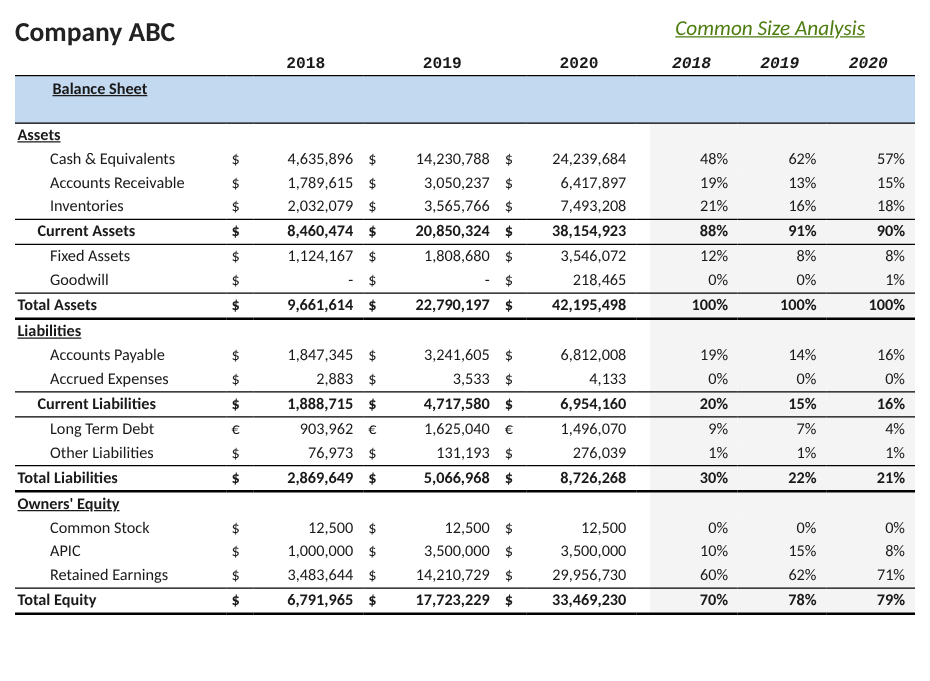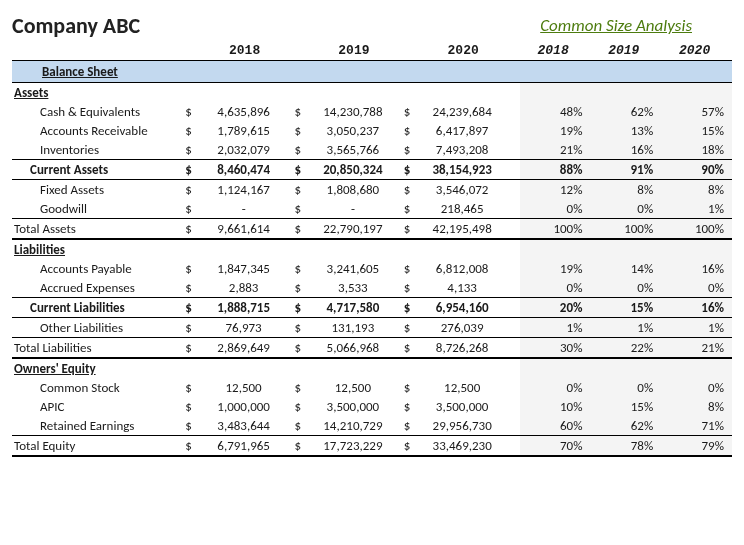--- a/index.html
+++ b/index.html
@@ -5,49 +5,49 @@
   body {
     margin: 0;
     padding: 12px;
     font-family: "Calibri", "Segoe UI", Arial, sans-serif;
     font-size: 13px;
     color: #1a1a1a;
     background: #fff;
     width: 744px;
     box-sizing: border-box;
   }
-  .title-row { display: flex; align-items: center; margin-bottom: 2px; }
+  .title-row { display: flex; align-items: flex-start; margin-bottom: 2px; }
   .company-name { font-size: 22px; font-weight: 700; color: #222; }
   .csa-title { margin-left: auto; font-style: italic; font-size: 17px; text-decoration: underline; color: #4d7c0f; padding-right: 40px; }
   table { border-collapse: collapse; width: 100%; }
   col.lbl { width: 158px; }
   col.cur { width: 20px; }
   col.val { width: 82px; }
   col.gap { width: 10px; }
   col.pct { width: 66px; }
   th { font-weight: 700; text-align: center; padding: 2px 6px 2px 2px; font-family: Liberation Mono, monospace; }
   th.yr-main { border-bottom: 1.5px solid #000; }
   th.yr-csa { font-style: italic; border-bottom: 1.5px solid #000; }
   td { padding: 2px 2px; vertical-align: middle; font-variant-numeric: tabular-nums; }
   td.cur { text-align: left; padding-left: 4px; }
-  td.val { text-align: center; padding-right: 8px; }
+  td.val { text-align: right; padding-right: 8px; }
   td.pct { text-align: right; padding-right: 8px; }
   .indent1 { padding-left: 18px; }
   .indent2 { padding-left: 28px; }
   .section-band td {
     background: #c3d9ef;
     font-weight: 700;
     text-decoration: underline;
-    padding: 3px 2px 3px 30px;
+    padding: 3px 2px 19px 30px;
     border-top: 1px solid #000;
     border-bottom: 1px solid #000;
   }
   .sec-head td:first-child { font-weight: 700; text-decoration: underline; }
   .subtotal td { font-weight: 700; border-top: 1px solid #000; border-bottom: 1px solid #000; }
-  .total td { font-weight: 400; border-top: 1px solid #000; border-bottom: 2.5px solid #000; }
+  .total td { font-weight: 700; border-top: 1px solid #000; border-bottom: 2.5px solid #000; }
   .pct.csa { background: #f4f4f4; }
 </style>
 </head>
 <body>
 
 <div class="title-row">
   <div class="company-name">Company ABC</div>
   <div class="csa-title">Common Size Analysis</div>
 </div>
 
@@ -234,20 +234,33 @@
         <td class="cur">$</td>
         <td class="val">4,717,580</td>
         <td class="cur">$</td>
         <td class="val">6,954,160</td>
         <td></td>
         <td class="pct csa">20%</td>
         <td class="pct csa">15%</td>
         <td class="pct csa">16%</td>
       </tr>
       <tr>
+        <td class="indent2">Long Term Debt</td>
+        <td class="cur">€</td>
+        <td class="val">903,962</td>
+        <td class="cur">€</td>
+        <td class="val">1,625,040</td>
+        <td class="cur">€</td>
+        <td class="val">1,496,070</td>
+        <td></td>
+        <td class="pct csa">9%</td>
+        <td class="pct csa">7%</td>
+        <td class="pct csa">4%</td>
+      </tr>
+      <tr>
         <td class="indent2">Other Liabilities</td>
         <td class="cur">$</td>
         <td class="val">76,973</td>
         <td class="cur">$</td>
         <td class="val">131,193</td>
         <td class="cur">$</td>
         <td class="val">276,039</td>
         <td></td>
         <td class="pct csa">1%</td>
         <td class="pct csa">1%</td>

